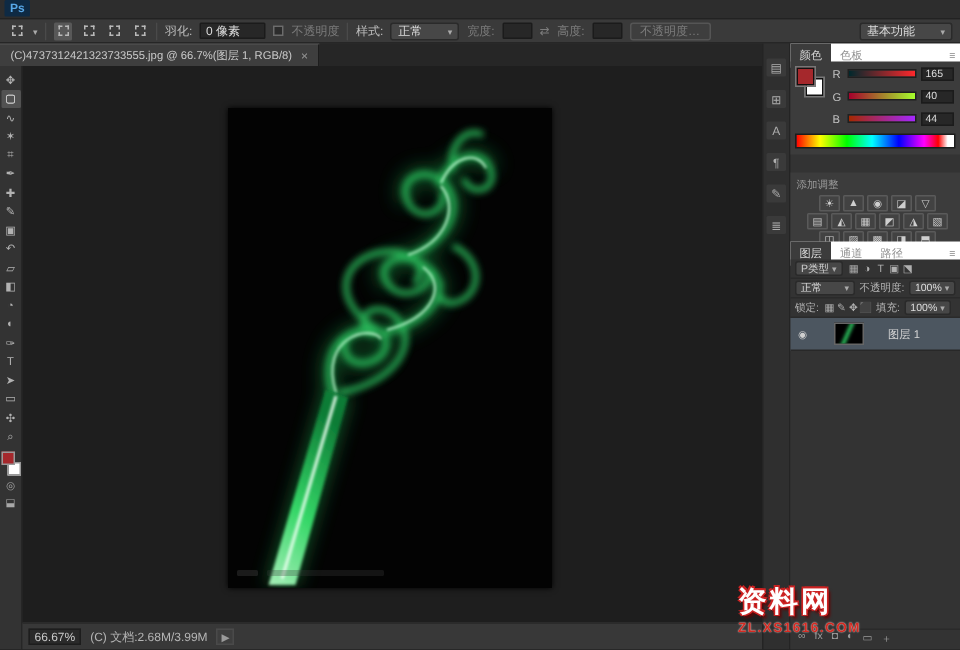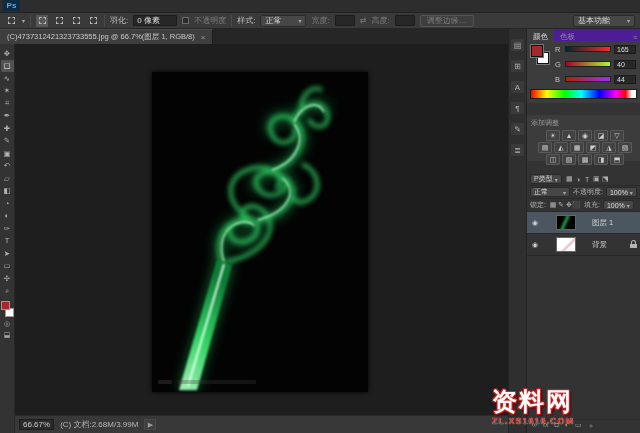--- a/index.html
+++ b/index.html
@@ -51,21 +51,21 @@
   #zoom-field{background:#2a2a2a;border:1px solid #1d1d1d;height:11px;display:flex;align-items:center;padding:0 3px;font-size:8px;color:#ccc}
   #status-doc{font-size:8px;color:#b5b5b5}
   #status-arrow{color:#9a9a9a;font-size:7px;border:1px solid #4a4a4a;height:11px;width:12px;display:flex;align-items:center;justify-content:center;background:#3e3e3e}
 
   
   #dock{left:508px;top:29px;width:19px;height:404px;background:#2f2f2f;border-left:1px solid #242424;border-right:1px solid #242424;display:flex;flex-direction:column;align-items:center;padding-top:10px;gap:9px}
   .dock-icon{width:13px;height:12px;display:flex;align-items:center;justify-content:center;color:#aeaeae;font-size:8px;background:#3a3a3a;border-radius:1px}
 
   
   #panels{left:527px;top:29px;width:113px;height:404px;background:#333}
-  .ptabs{display:flex;background:#4c1d95;height:16px;align-items:stretch}
+  .ptabs{display:flex;background:#ffffff;height:16px;align-items:stretch}
   .ptab{padding:0 6px;font-size:7.5px;color:#909090;display:flex;align-items:center;white-space:nowrap}
   .ptab.active{background:#3c3c3c;color:#d8d8d8}
   .pmenu{margin-left:auto;color:#888;font-size:7px;padding-right:3px;display:flex;align-items:center}
 
   
   #color-content{position:absolute;left:0;top:12px;width:113px;height:62px;background:#3c3c3c}
   #cp-fg{position:absolute;left:4px;top:4px;width:12px;height:12px;border:1px solid #111;outline:1px solid #777;z-index:2}
   #cp-bg{position:absolute;left:10px;top:11px;width:12px;height:12px;background:#fff;border:1px solid #111;outline:1px solid #777;z-index:1}
   .chrow{position:absolute;left:28px;display:flex;align-items:center;gap:3px;height:10px}
   .chlabel{width:7px;font-size:7.5px;color:#c2c2c2}
@@ -104,21 +104,21 @@
   .footer-icon{color:#9a9a9a;font-size:7px}
 
   
   #watermark{left:492px;top:381px;width:148px;height:52px;z-index:50;display:flex;align-items:center}
   #wm-logo{position:relative;width:46px;height:36px;flex:none}
   .wm-ellipse{position:absolute;border-radius:50%}
   #wm-e1{left:2px;top:4px;width:42px;height:26px;border:3px solid #d23028;border-left-color:transparent;border-bottom-color:transparent;transform:rotate(-20deg)}
   #wm-e2{left:2px;top:6px;width:42px;height:26px;border:3px solid #2b7fd0;border-top-color:transparent;border-right-color:transparent;transform:rotate(-20deg)}
   #wm-xs{position:absolute;left:9px;top:9px;font-style:italic;font-weight:bold;font-size:15px;color:#fff;text-shadow:1px 1px 1px #802}
   #wm-text{display:flex;flex-direction:column;line-height:1}
-  #wm-brand{font-size:25px;font-weight:bold;color:#fff;letter-spacing:2px;text-shadow:-1px -1px 0 #c22,1px -1px 0 #c22,-1px 1px 0 #c22,1px 1px 0 #c22,2px 2px 2px #600}
+  #wm-brand{font-size:19px;font-weight:bold;color:#fff;letter-spacing:2px;text-shadow:-1px -1px 0 #c22,1px -1px 0 #c22,-1px 1px 0 #c22,1px 1px 0 #c22,2px 2px 2px #600}
   #wm-url{font-size:9px;font-weight:bold;color:#d42a22;letter-spacing:1px;margin-top:3px;text-shadow:0 0 1px #fff}
 </style>
 </head>
 <body>
 
 <div id="menubar" class="abs">
   <div id="pslogo">Ps</div>
 </div>
 
 <div id="optionsbar" class="abs">
@@ -148,21 +148,21 @@
   <span class="opt-label">样式:</span>
   <div class="opt-select" style="width:46px">
     <span>正常</span>
       <span class="caret" style="margin-left:auto">▾</span>
   </div>
   <span class="opt-label opt-dim">宽度:</span>
   <div class="opt-input" style="width:20px"></div>
   <span class="opt-label opt-dim">⇄</span>
   <span class="opt-label opt-dim">高度:</span>
   <div class="opt-input" style="width:20px"></div>
-  <div class="refine-btn">调整边缘…</div>
+  <div class="refine-btn">不透明度…</div>
   <div id="workspace" class="opt-select" style="width:62px">
     <span>基本功能</span>
       <span class="caret" style="margin-left:auto">▾</span>
   </div>
 </div>
 
 <div id="tabbar" class="abs">
   <div id="doctab">
     <span>(C)4737312421323733555.jpg @ 66.7%(图层 1, RGB/8)</span>
     <span id="tab-close">×</span>
@@ -318,20 +318,26 @@
       </div>
     <div class="adj-row">
         <div class="adj-icon">◫</div>
         <div class="adj-icon">▨</div>
         <div class="adj-icon">▩</div>
         <div class="adj-icon">◨</div>
         <div class="adj-icon">⬒</div>
       </div>
   </div>
 
+  <div class="ptabs" style="position:absolute;left:0;top:132px;width:113px">
+    <div class="ptab active">图层</div>
+    <div class="ptab">通道</div>
+    <div class="ptab">路径</div>
+    <div class="pmenu">≡</div>
+  </div>
   <div id="layers-body">
     <div class="lrow">
       <div class="filter-box">
         <span>Ρ类型</span>
           <span class="caret">▾</span>
       </div>
       <div style="display:flex">
           <div class="f-icon">▦</div>
           <div class="f-icon">◑</div>
           <div class="f-icon">T</div>
@@ -362,29 +368,20 @@
       <div class="sm-box">
         <span>100%</span>
           <span class="caret">▾</span>
       </div>
     </div>
     <div class="layer-row selected">
       <span class="eye">◉</span>
       <div class="thumb" id="thumb-smoke"></div>
       <span class="layer-name">图层 1</span>
     </div>
-    <div class="layer-row">
-      <span class="eye">◉</span>
-      <div class="thumb" id="thumb-bg"></div>
-      <span class="layer-name">背景</span>
-      <div class="lock-glyph">
-        <div class="lk-arc"></div>
-          <div class="lk-body"></div>
-      </div>
-    </div>
     <div id="layers-footer">
       <div style="display:flex;gap:6px">
           <div class="footer-icon">∞</div>
           <div class="footer-icon">fx</div>
           <div class="footer-icon">◘</div>
           <div class="footer-icon">◐</div>
           <div class="footer-icon">▭</div>
           <div class="footer-icon">＋</div>
         </div>
     </div>

